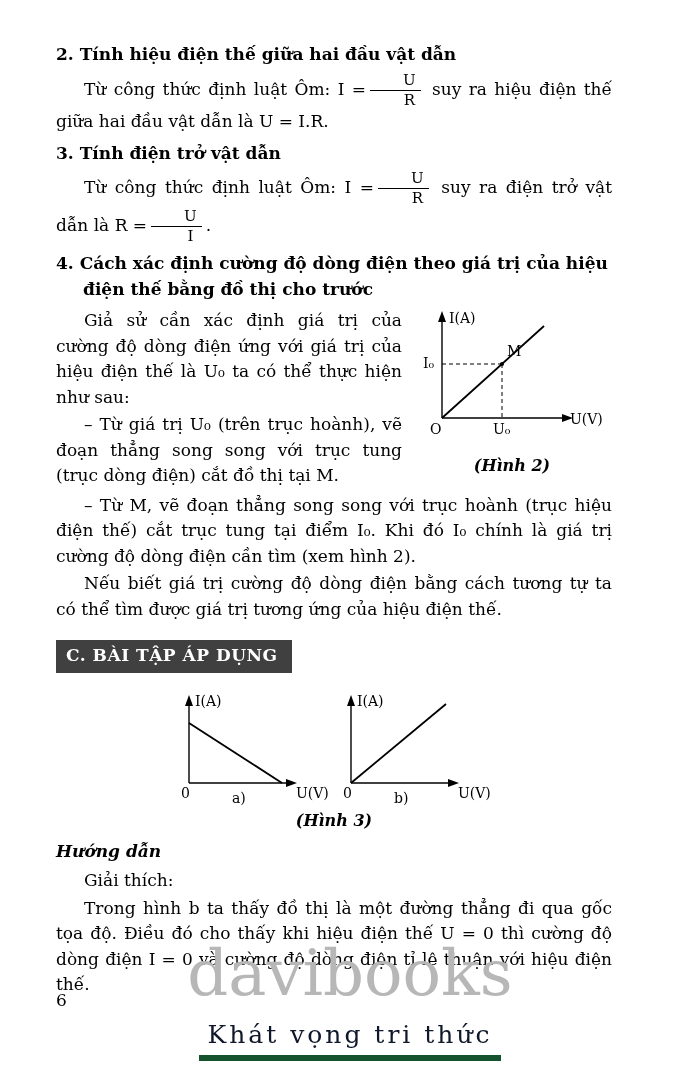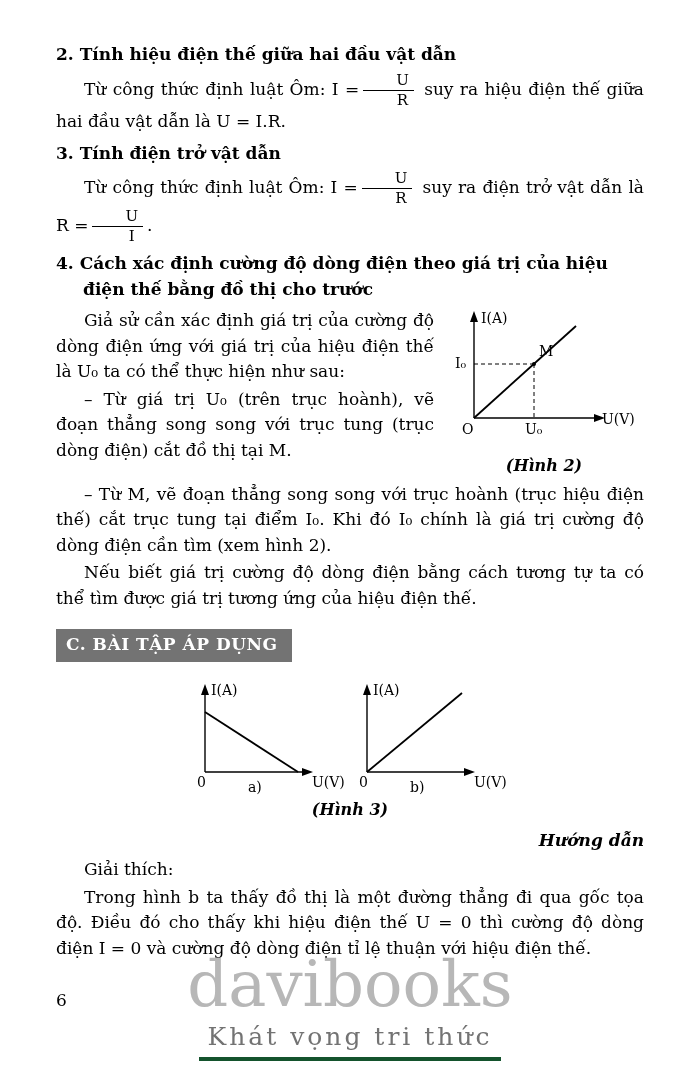--- a/index.html
+++ b/index.html
@@ -8,21 +8,21 @@
     position: relative;
     width: 700px;
     height: 1077px;
     background: #ffffff;
     color: #000;
     font-family: "DejaVu Serif", "Liberation Serif", serif;
     font-size: 17px;
     line-height: 1.5;
     overflow: hidden;
   }
-  .content { padding: 36px 56px 0 56px; }
+  .content { padding: 36px 88px 0 56px; }
 
   h3.num-heading { font-size: 17px; font-weight: bold; margin: 6px 0 4px 0; }
   .hang { padding-left: 27px; text-indent: -27px; }
 
   p.body { text-align: justify; text-indent: 28px; margin: 2px 0; }
 
   .frac {
     display: inline-block;
     vertical-align: middle;
     text-align: center;
@@ -43,21 +43,21 @@
     margin: 0 0 2px 10px;
   }
   figcaption { font-weight: bold; font-style: italic; font-size: 16px; }
 
   .clear { clear: both; }
 
   .note-label { font-weight: bold; font-style: italic; margin-top: 6px; }
 
   .black-bar {
     display: inline-block;
-    background: #737373;
+    background: #404040;
     color: #fff;
     font-weight: bold;
     font-size: 17px;
     padding: 3px 14px 4px 10px;
     margin: 16px 0 10px 0;
     letter-spacing: 0.5px;
   }
 
   .ex1-row { display: flex; align-items: flex-start; }
   .ex1-text {
@@ -65,40 +65,40 @@
     font-weight: bold;
     text-align: justify;
     padding-left: 27px;
     text-indent: -27px;
     line-height: 1.55;
   }
   .ex1-label { font-style: italic; }
   figure.fig3 { flex: 1; text-align: center; padding-top: 8px; }
   .fig3-graphs { display: flex; justify-content: center; gap: 4px; }
 
-  .guide-title { text-align: right; font-weight: bold; font-style: italic; margin: 6px 0 4px 0; }
+  .guide-title { text-align: left; font-weight: bold; font-style: italic; margin: 6px 0 4px 0; }
 
   svg text { font-family: "DejaVu Serif", "Liberation Serif", serif; font-size: 14px; fill: #000; }
 
   .page-number { position: absolute; left: 56px; bottom: 64px; font-size: 17px; }
   .watermark { position: absolute; left: 0; right: 0; bottom: 16px; text-align: center; }
   .wm-name {
     font-size: 64px;
     line-height: 1.0;
     color: #b7b7b7;
     font-family: "DejaVu Serif", serif;
   }
   .wm-tagline {
     display: inline-block;
     font-size: 25px;
-    color: #737373;
+    color: #0f172a;
     letter-spacing: 3px;
-    border-bottom: 4px solid #14532d;
+    border-bottom: 6px solid #14532d;
     padding: 0 8px 2px 8px;
-    margin-top: 2px;
+    margin-top: 11px;
   }
 </style>
 </head>
 <body>
 
 <div class="page">
   <div class="content">
 
     <h3 class="num-heading">2. Tính hiệu điện thế giữa hai đầu vật dẫn</h3>
     <p class="body formula-line"><span>Từ công thức định luật Ôm: I =</span><span class="frac"><span class="num">U</span><span class="den">R</span></span><span> suy ra hiệu điện thế giữa hai đầu vật dẫn là U = I.R.</span></p>

